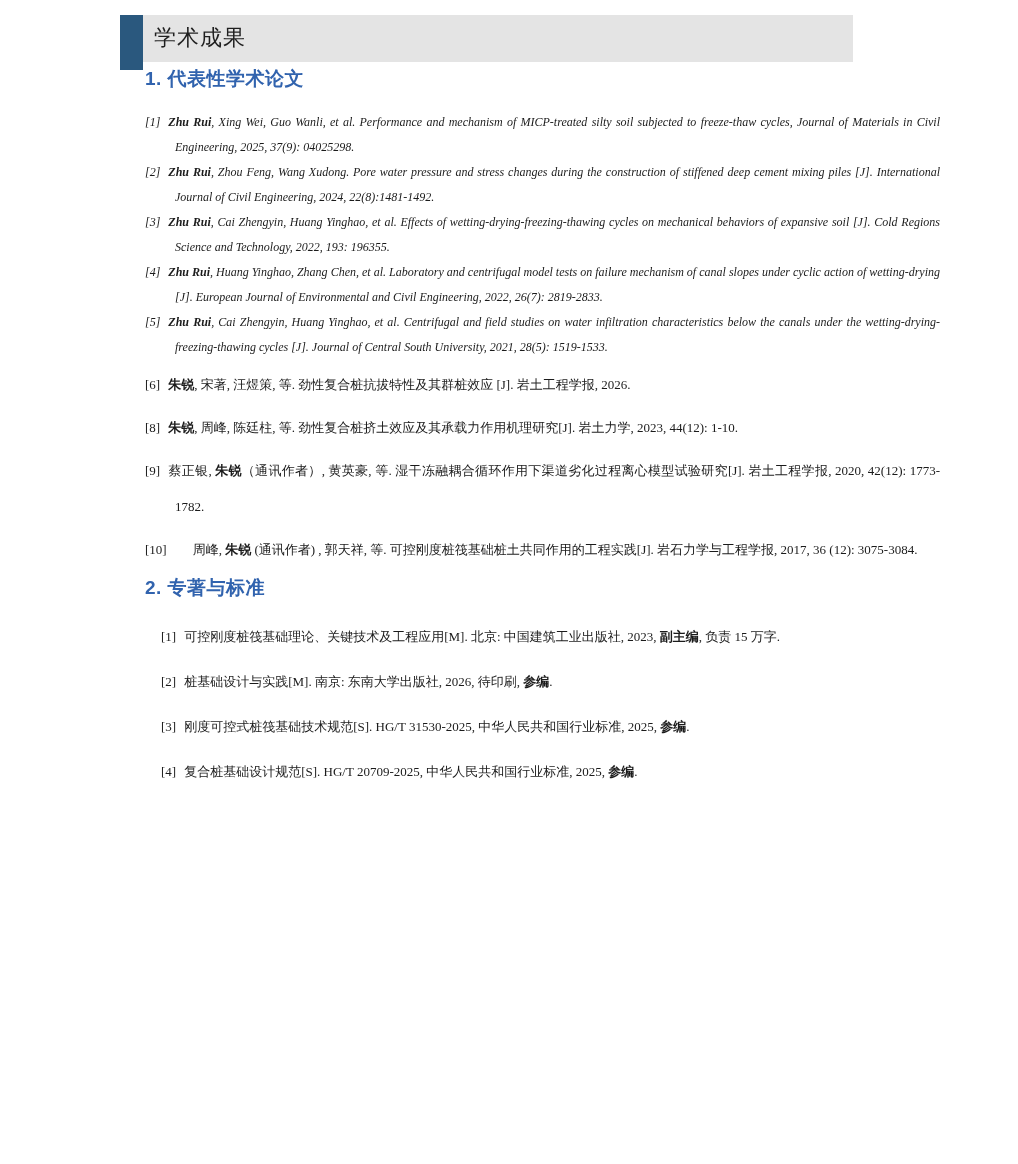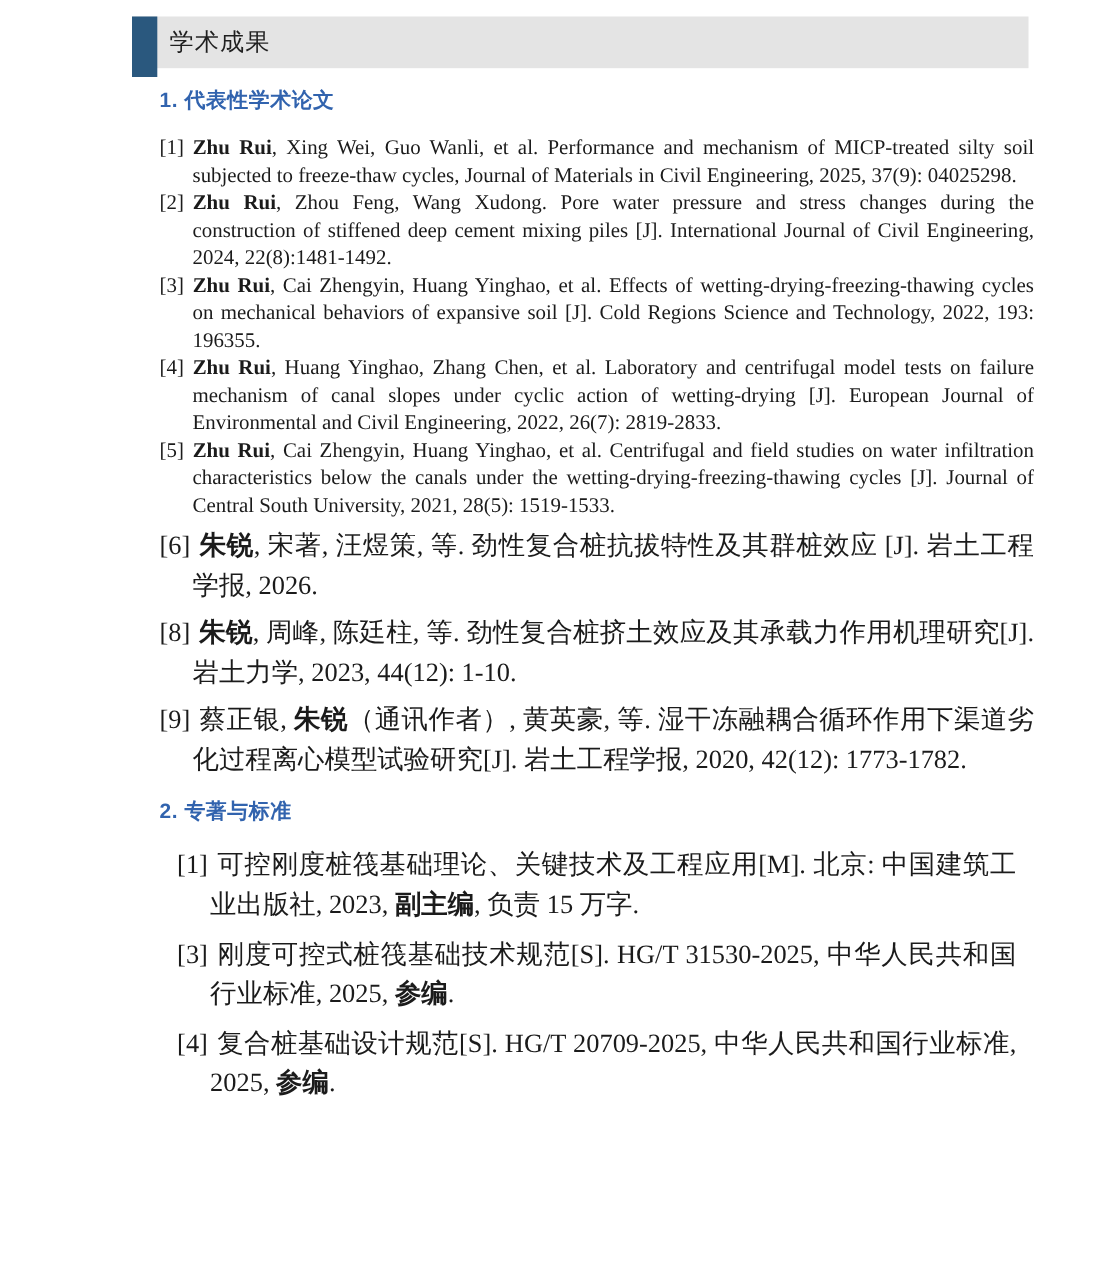--- a/index.html
+++ b/index.html
@@ -8,50 +8,50 @@
     --banner_bg:#E4E4E4;
     --text:#1b1b1b;
   }
   *{margin:0;padding:0;box-sizing:border-box;}
   html,body{width:1018px;height:1164px;background:#ffffff;overflow:hidden;}
   body{font-family:"Liberation Serif","DejaVu Serif",serif;color:var(--text);}
 
   .page{width:1018px;height:1164px;padding:15px 78px 0 120px;}
 
   
-  .banner{position:relative;width:815px;height:47px;background:var(--banner_bg);}
+  .banner{position:relative;width:733px;height:47px;background:var(--banner_bg);}
   .accent-bar{position:absolute;left:0;top:0;width:23px;height:55px;background:var(--accent_bar);}
   .banner h1{
     position:absolute;left:34px;top:8px;
     font-family:"Liberation Sans","DejaVu Sans",sans-serif;
     font-weight:500;font-size:22px;color:#1f1f1f;letter-spacing:1px;
   }
 
   .content{padding-left:25px;}
 
   .sec-heading{
     font-family:"Liberation Sans","DejaVu Sans",sans-serif;
     font-weight:bold;font-size:19px;color:var(--heading_blue);
     margin:24px 0 18px 0;letter-spacing:0.5px;
   }
-  .sec-heading:first-child{margin-top:16px;}
+  .sec-heading:first-child{margin-top:4px;}
 
   .ref-list{list-style:none;}
 
   .ref{
     text-align:justify;
     padding-left:30px;text-indent:-30px;
   }
   .ref .marker{display:inline;}
   .ref.en{
-    font-size:19px;line-height:25px;margin:0;
+    font-size:12px;line-height:25px;margin:0;font-style:italic;
   }
   .ref.en .marker{margin-right:8px;}
   .ref.zh{
-    font-size:24px;line-height:36px;margin:7px 0;
+    font-size:13px;line-height:36px;margin:7px 0;
   }
   .ref.zh .marker{margin-right:8px;}
   .ref.wide-gap .marker{margin-right:26px;}
   .ref .b{font-weight:bold;}
 
   .sec2 .ref.zh{margin:9px 16px;}
 </style>
 </head>
 <body>
 
@@ -68,26 +68,28 @@
       <h2 class="sec-heading">1.  代表性学术论文</h2>
       <ol class="ref-list">
           <li class="ref en"><span class="marker">[1]</span><span class="b">Zhu Rui</span><span>, Xing Wei, Guo Wanli, et al. Performance and mechanism of MICP-treated silty soil subjected to freeze-thaw cycles, Journal of Materials in Civil Engineering, 2025, 37(9): 04025298.</span></li>
           <li class="ref en"><span class="marker">[2]</span><span class="b">Zhu Rui</span><span>, Zhou Feng, Wang Xudong. Pore water pressure and stress changes during the construction of stiffened deep cement mixing piles [J]. International Journal of Civil Engineering, 2024, 22(8):1481-1492.</span></li>
           <li class="ref en"><span class="marker">[3]</span><span class="b">Zhu Rui</span><span>, Cai Zhengyin, Huang Yinghao, et al. Effects of wetting-drying-freezing-thawing cycles on mechanical behaviors of expansive soil [J]. Cold Regions Science and Technology, 2022, 193: 196355.</span></li>
           <li class="ref en"><span class="marker">[4]</span><span class="b">Zhu Rui</span><span>, Huang Yinghao, Zhang Chen, et al. Laboratory and centrifugal model tests on failure mechanism of canal slopes under cyclic action of wetting-drying [J]. European Journal of Environmental and Civil Engineering, 2022, 26(7): 2819-2833.</span></li>
           <li class="ref en"><span class="marker">[5]</span><span class="b">Zhu Rui</span><span>, Cai Zhengyin, Huang Yinghao, et al. Centrifugal and field studies on water infiltration characteristics below the canals under the wetting-drying-freezing-thawing cycles [J]. Journal of Central South University, 2021, 28(5): 1519-1533.</span></li>
           <li class="ref zh"><span class="marker">[6]</span><span class="b">朱锐</span><span>, 宋著, 汪煜策, 等. 劲性复合桩抗拔特性及其群桩效应 [J]. 岩土工程学报, 2026.</span></li>
           <li class="ref zh"><span class="marker">[8]</span><span class="b">朱锐</span><span>, 周峰, 陈廷柱, 等. 劲性复合桩挤土效应及其承载力作用机理研究[J]. 岩土力学, 2023, 44(12): 1-10.</span></li>
           <li class="ref zh"><span class="marker">[9]</span><span>蔡正银, </span><span class="b">朱锐</span><span>（通讯作者）, 黄英豪, 等. 湿干冻融耦合循环作用下渠道劣化过程离心模型试验研究[J]. 岩土工程学报, 2020, 42(12): 1773-1782.</span></li>
+          <li class="ref zh wide-gap"><span class="marker">[10]</span><span>周峰, </span><span class="b">朱锐</span><span> (通讯作者) , 郭天祥, 等. 可控刚度桩筏基础桩土共同作用的工程实践[J]. 岩石力学与工程学报, 2017, 36 (12): 3075-3084.</span></li>
         </ol>
     </section>
 
     <section class="sec2">
       <h2 class="sec-heading">2.  专著与标准</h2>
       <ol class="ref-list">
           <li class="ref zh"><span class="marker">[1]</span><span>可控刚度桩筏基础理论、关键技术及工程应用[M]. 北京: 中国建筑工业出版社, 2023, </span><span class="b">副主编</span><span>, 负责 15 万字.</span></li>
+          <li class="ref zh"><span class="marker">[2]</span><span>桩基础设计与实践[M]. 南京: 东南大学出版社, 2026, 待印刷, </span><span class="b">参编</span><span>.</span></li>
           <li class="ref zh"><span class="marker">[3]</span><span>刚度可控式桩筏基础技术规范[S]. HG/T 31530-2025, 中华人民共和国行业标准, 2025, </span><span class="b">参编</span><span>.</span></li>
           <li class="ref zh"><span class="marker">[4]</span><span>复合桩基础设计规范[S]. HG/T 20709-2025, 中华人民共和国行业标准, 2025, </span><span class="b">参编</span><span>.</span></li>
         </ol>
     </section>
 
   </div>
 </div>
 
 </body></html>

